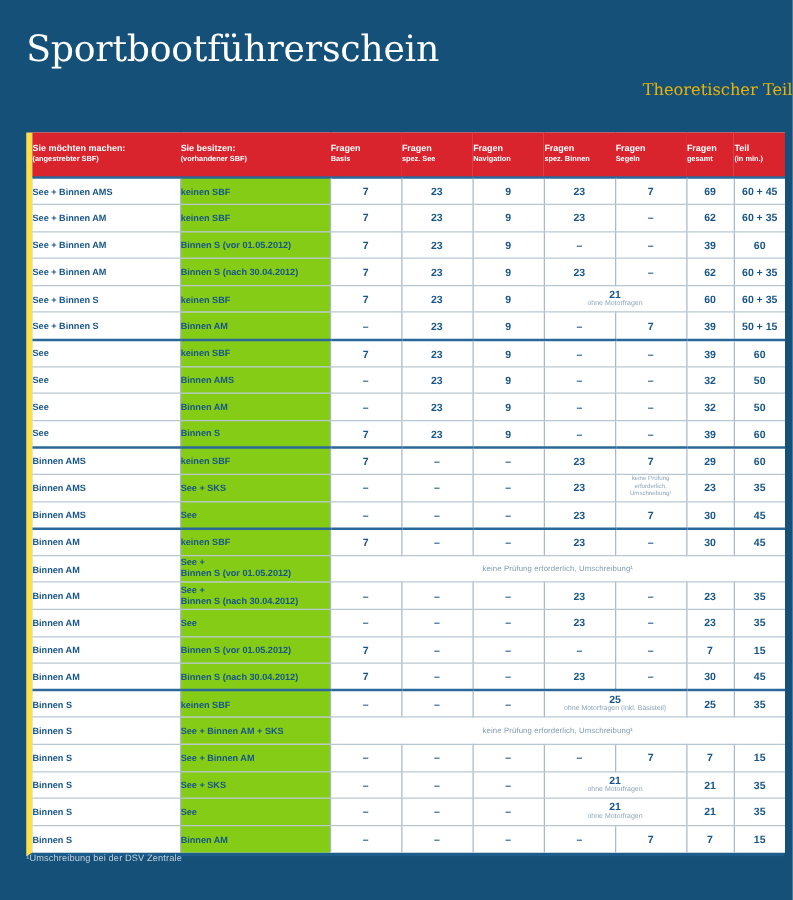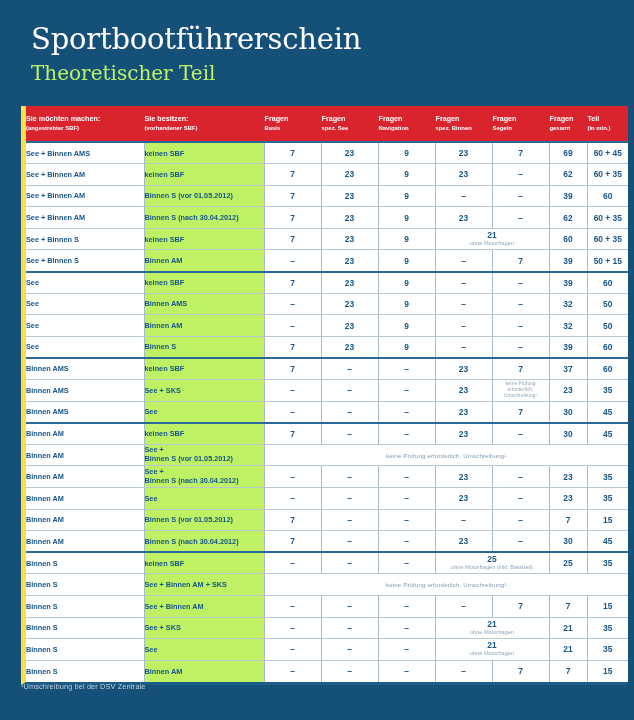--- a/index.html
+++ b/index.html
@@ -16,38 +16,39 @@
   }
   .page {
     position: relative;
     width: 634px;
     height: 720px;
     background: #155079;
     box-sizing: border-box;
   }
   
   .header {
-    padding: 22px 0 0 31px;
+    padding: 22px 0 0 21px;
   }
   .title {
     font-family: "DejaVu Serif", "Liberation Serif", serif;
     font-size: 29px;
     line-height: 34px;
     color: #ffffff;
     font-weight: 400;
     letter-spacing: -0.2px;
     margin: 0;
   }
   .subtitle {
     font-family: "DejaVu Serif", "Liberation Serif", serif;
-    font-size: 20px;
+    font-size: 13px;
     line-height: 20px;
-    color: #bef264;
+    color: #eab308;
     font-weight: 400;
     margin: 7px 0 0 0;
+    text-align: right;
   }
   
   .table-wrap {
     position: absolute;
     left: 21px;
     top: 106px;
     width: 592px;
   }
   table.sbf {
     border-collapse: collapse;
@@ -92,21 +93,21 @@
     font-size: 7.3px;
     font-weight: bold;
     color: #17558a;
     box-sizing: border-box;
     height: 21.6px;
     padding: 1px 5px;
   }
   tbody td:last-child { border-right: none; }
 
   td.c1 { background: #ffffff; text-align: left; }
-  td.c2 { background: #bef264; text-align: left; }
+  td.c2 { background: #84cc16; text-align: left; }
   td.num {
     background: #ffffff;
     text-align: center;
     padding: 1px 2px;
     font-size: 8.4px;
   }
   td.num.total { font-size: 8.4px; }
   td.two-line { line-height: 8.8px; padding-top: 2px; padding-bottom: 2px; }
 
   .sub {
@@ -308,21 +309,21 @@
             <td class="num total">60</td>
           </tr>
           <tr class="group-start">
             <td class="c1">Binnen AMS</td>
             <td class="c2">keinen SBF</td>
             <td class="num">7</td>
             <td class="num">–</td>
             <td class="num">–</td>
             <td class="num">23</td>
             <td class="num">7</td>
-            <td class="num total">37</td>
+            <td class="num total">29</td>
             <td class="num total">60</td>
           </tr>
           <tr>
             <td class="c1">Binnen AMS</td>
             <td class="c2">See + SKS</td>
             <td class="num">–</td>
             <td class="num">–</td>
             <td class="num">–</td>
             <td class="num">23</td>
             <td class="tiny-note">keine Prüfung erforderlich, Umschreibung¹</td>

